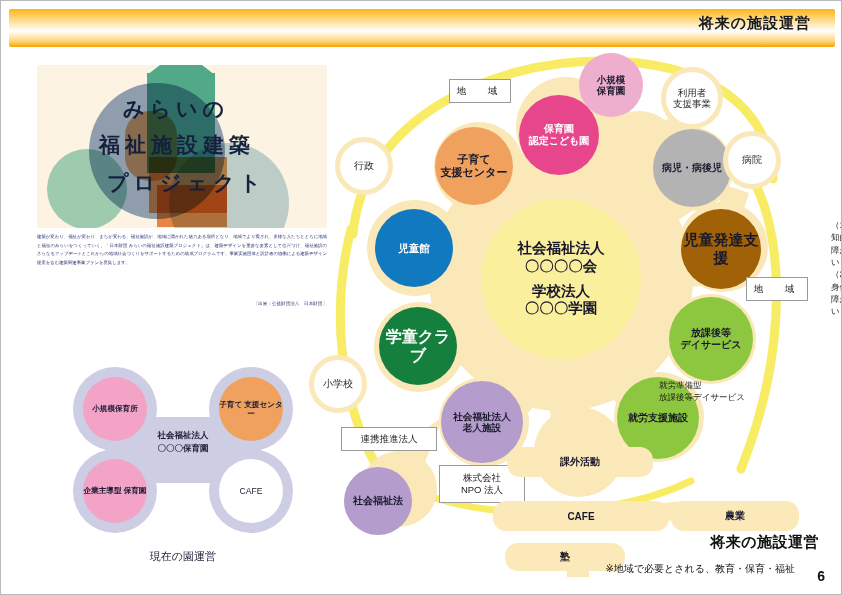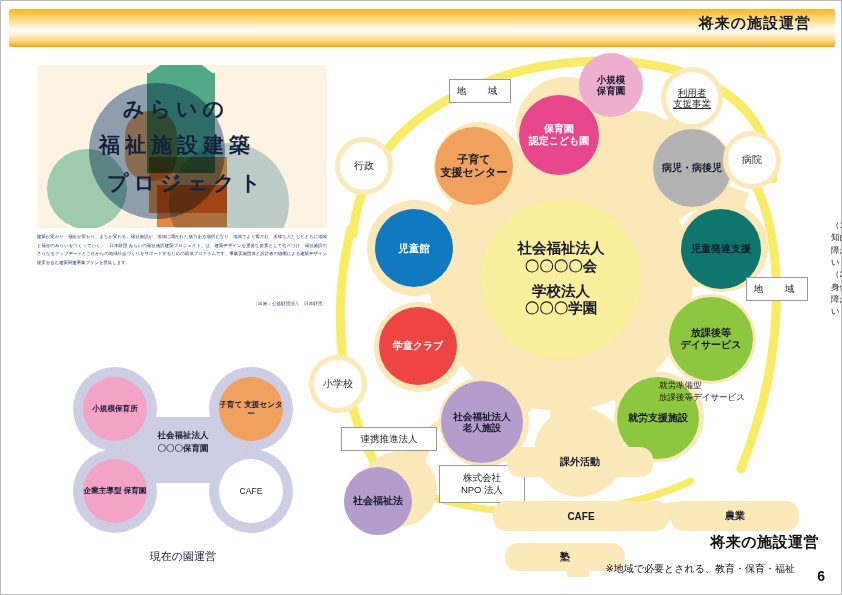--- a/index.html
+++ b/index.html
@@ -245,41 +245,41 @@
 保育園</div>
 
     <div class="node" style="left:228px;top:46px;width:80px;height:80px;background:#e8468c;font-size:10px;white-space:pre-line;color:#fff;">保育園
 認定こども園</div>
 
     <div class="node" style="left:144px;top:78px;width:78px;height:78px;background:#f0a15d;font-size:11px;white-space:pre-line;">子育て
 支援センター</div>
 
     <div class="node" style="left:84px;top:160px;width:78px;height:78px;background:#1179bf;font-size:10.5px;color:#fff;">児童館</div>
 
-    <div class="node" style="left:88px;top:258px;width:78px;height:78px;background:#ef4444;font-size:10px;color:#fff;">学童クラブ</div>
+    <div class="node" style="left:88px;top:258px;width:78px;height:78px;background:#15803d;font-size:16px;color:#fff;">学童クラブ</div>
 
     <div class="node" style="left:53px;top:418px;width:68px;height:68px;background:#b49ccd;font-size:10px;">社会福祉法</div>
 
     <div class="node" style="left:150px;top:332px;width:82px;height:82px;background:#b49ccd;font-size:9.6px;white-space:pre-line;">社会福祉法人
 老人施設</div>
 
     <div class="node" style="left:326px;top:328px;width:82px;height:82px;background:#8dc63f;font-size:10px;">就労支援施設</div>
 
     <div class="node" style="left:378px;top:248px;width:84px;height:84px;background:#8dc63f;font-size:10px;white-space:pre-line;">放課後等
 デイサービス</div>
 
-    <div class="node" style="left:390px;top:160px;width:80px;height:80px;background:#0f766e;font-size:10px;">児童発達支援</div>
+    <div class="node" style="left:390px;top:160px;width:80px;height:80px;background:#a16207;font-size:15px;">児童発達支援</div>
 
     <div class="node" style="left:362px;top:80px;width:78px;height:78px;background:#b3b3b3;font-size:10px;">病児・病後児</div>
 
     <div class="node plain" style="left:44px;top:88px;width:58px;height:58px;background:#fff;border:5px solid #fae8b9;font-size:10px;">行政</div>
 
     <div class="node plain" style="left:18px;top:306px;width:58px;height:58px;background:#fff;border:5px solid #fae8b9;font-size:10px;">小学校</div>
 
-    <div class="node plain" style="left:370px;top:18px;width:62px;height:62px;background:#fff;border:5px solid #fae8b9;font-size:9.5px;white-space:pre-line;text-decoration:underline;">利用者
+    <div class="node plain" style="left:370px;top:18px;width:62px;height:62px;background:#fff;border:5px solid #fae8b9;font-size:9.5px;white-space:pre-line;">利用者
 支援事業</div>
 
     <div class="node plain" style="left:432px;top:82px;width:58px;height:58px;background:#fff;border:5px solid #fae8b9;font-size:10px;">病院</div>
 
     <div class="tag wide" style="left:158px;top:30px;width:48px;height:18px;">地　域</div>
 
     <div class="tag wide" style="left:455px;top:228px;width:48px;height:18px;">地　域</div>
 
     <div class="tag" style="left:50px;top:378px;width:82px;height:18px;">連携推進法人</div>
 

